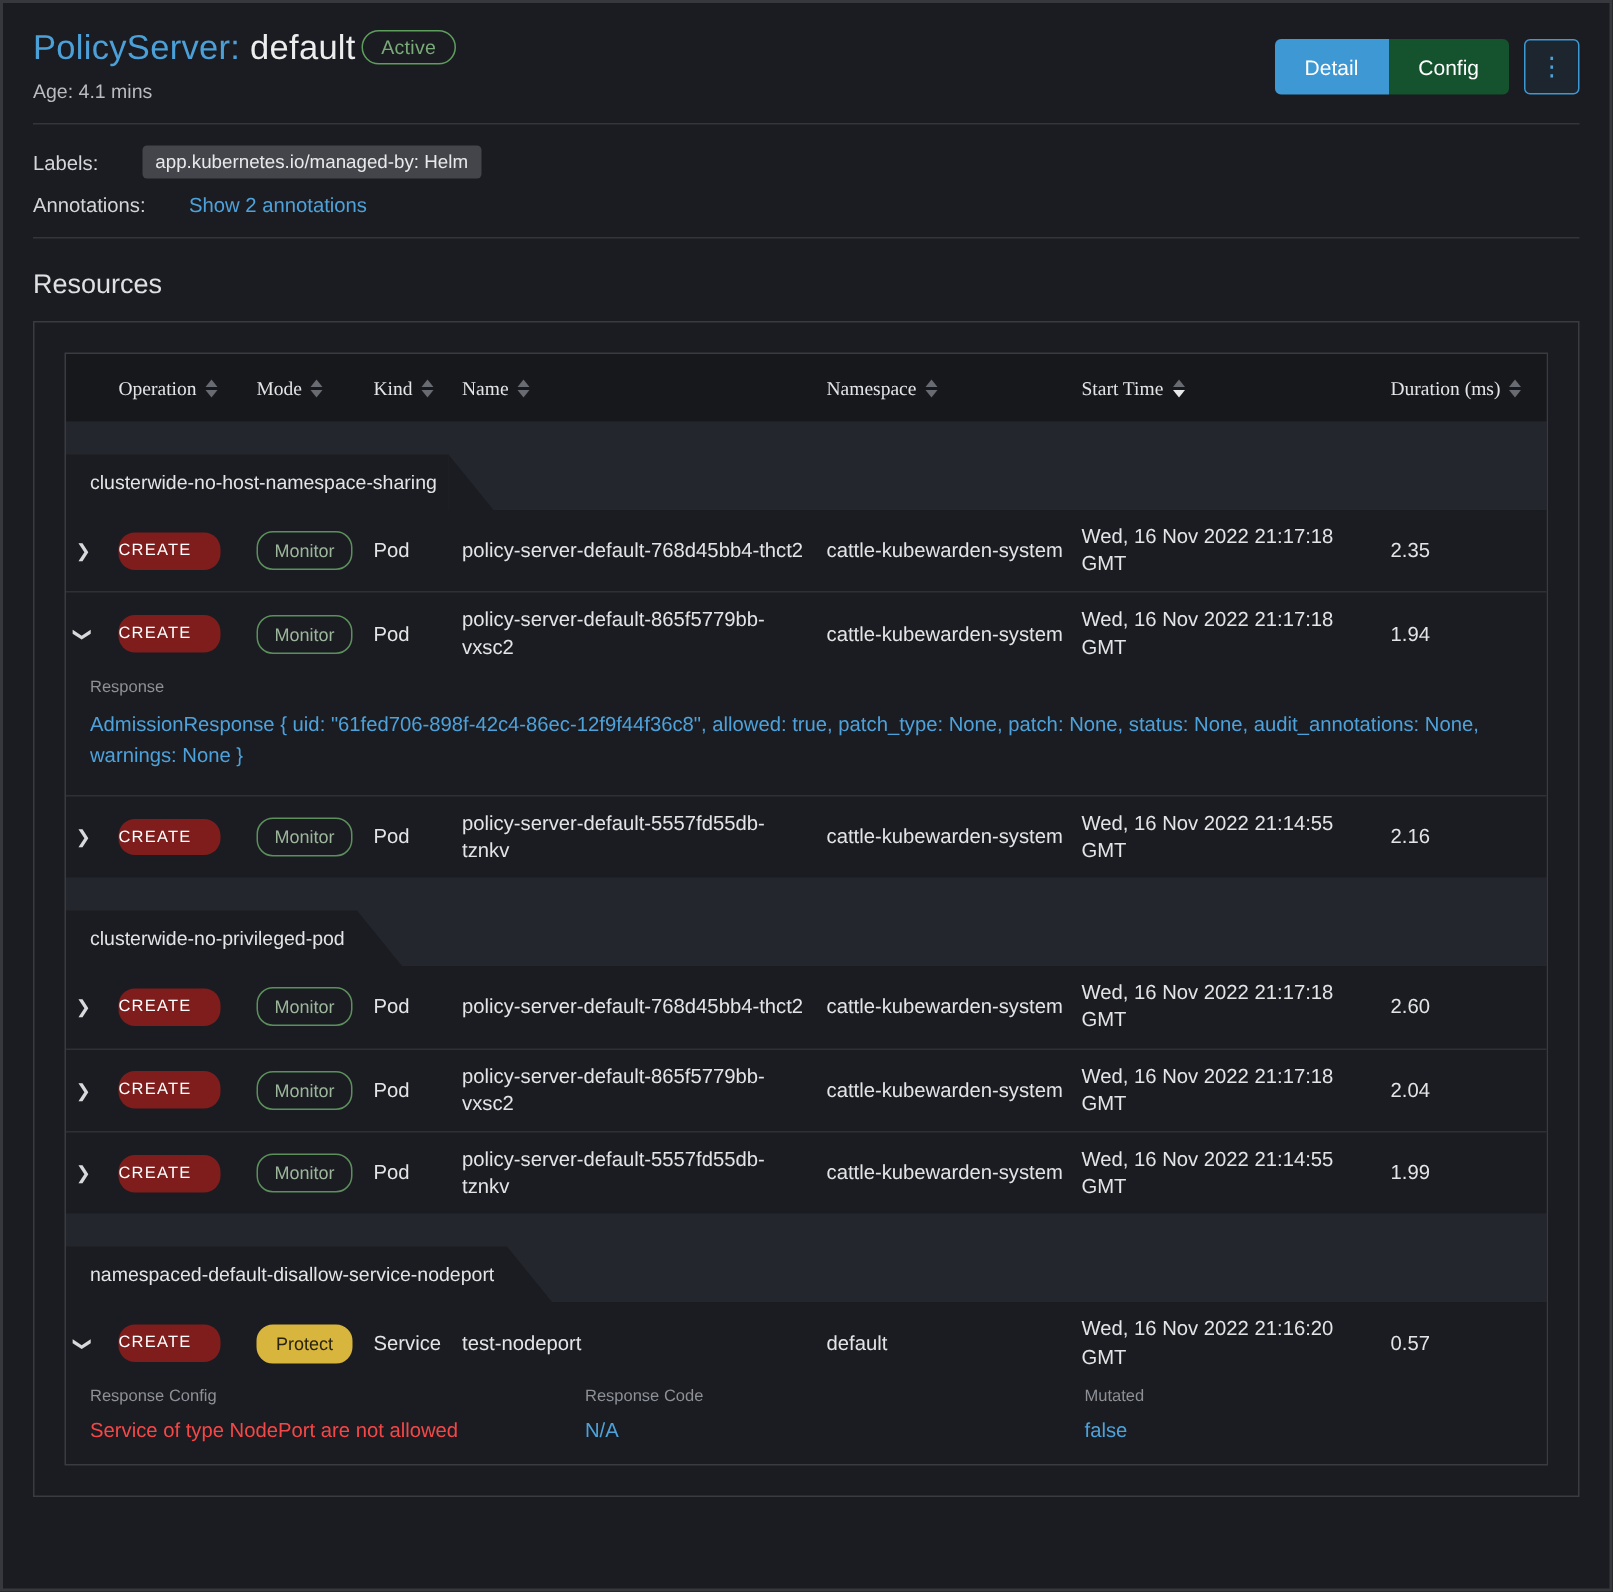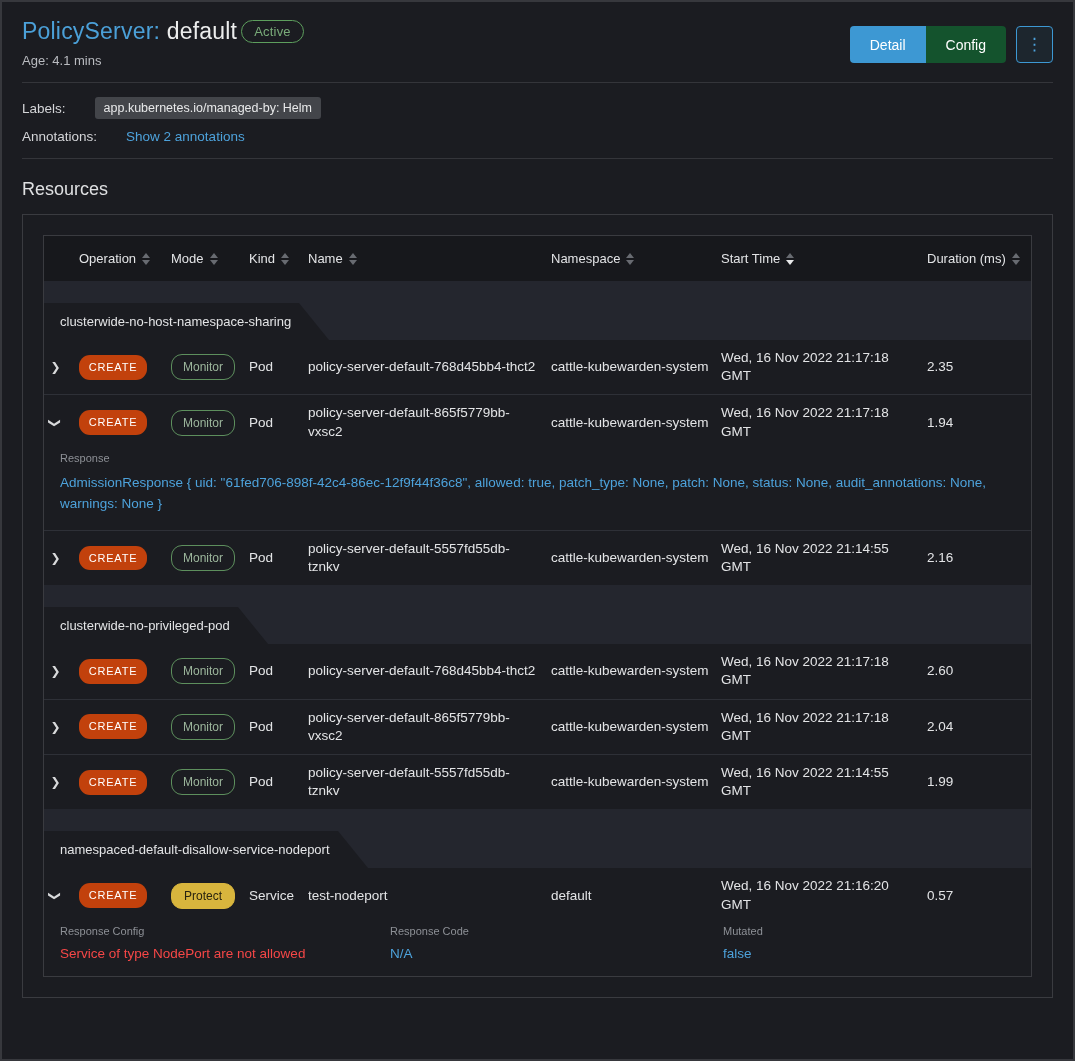--- a/index.html
+++ b/index.html
@@ -57,43 +57,43 @@
   .tabcontent{padding:20px;}
   .filter-row{display:flex;justify-content:flex-end;margin-bottom:19px;}
   .filter-input{width:200px;height:40px;background:transparent;color:var(--text);
     border:1px solid #4a4b50;border-radius:4px;padding:0 12px;font-size:14px;font-family:inherit;}
   .filter-input::placeholder{color:#6f7277;}
   
   .sortable{border:1px solid var(--panel-border);}
   .grid{display:grid;grid-template-columns:35px 92px 78px 59px 243px 170px 206px 1fr;}
   .thead{background:var(--thead);height:45px;align-items:center;}
   .th{display:flex;align-items:center;gap:6px;font-size:13px;font-weight:400;
-      color:#e3e4e6;cursor:pointer;padding-right:10px;}
+      color:#e3e4e6;cursor:pointer;padding-right:10px;font-family:Liberation Serif, serif;}
   .sort{display:flex;flex-direction:column;gap:2px;}
   .sort i{display:block;width:0;height:0;border-left:4px solid transparent;border-right:4px solid transparent;}
   .sort .up{border-bottom:5px solid #686b71;}
   .sort .down{border-top:5px solid #686b71;}
   .th.sorted .down{border-top-color:#e8e9ea;}
   
   .group-band{background:var(--group);padding-top:22px;}
   .group-tab-row{height:37px;position:relative;}
   .group-tab{display:inline-flex;align-items:center;height:37px;max-width:70%;
     background:var(--body);padding:0 8px 0 16px;font-size:13px;color:#e3e4e6;position:relative;}
   .group-tab::after{content:"";position:absolute;left:100%;top:0;width:0;height:0;
     border-bottom:37px solid var(--body);border-right:30px solid transparent;}
   .group-rows{background:var(--body);}
   .t-row + .t-row{border-top:1px solid var(--sep);}
   .row-main{align-items:center;padding:9px 0;min-height:49px;}
   .cell{font-size:13.5px;color:#e3e4e6;padding-right:12px;overflow-wrap:anywhere;line-height:1.35;}
   .expander{display:flex;justify-content:center;cursor:pointer;}
   .chev{display:inline-block;color:#d8d9db;font-size:12px;transition:none;}
   .chev::before{content:"\276F";}
   .t-row.expanded .chev{transform:rotate(90deg);}
-  .badge-op{display:inline-block;background:#c2410c;color:#fff;font-size:11px;
-    letter-spacing:.8px;border-radius:11px;padding:5px 0;width:68px;text-align:center;font-weight:400;}
+  .badge-op{display:inline-block;background:#7f1d1d;color:#fff;font-size:11px;
+    letter-spacing:.8px;border-radius:11px;padding:5px 0;width:68px;font-weight:400;}
   .badge-mode{display:inline-block;font-size:12px;border-radius:11px;padding:4px 0;width:64px;text-align:center;}
   .badge-mode.monitor{border:1px solid #5d8f5d;color:#9cb69c;background:transparent;}
   .badge-mode.protect{background:var(--gold);color:#29230f;border:1px solid var(--gold);}
   
   .row-detail{padding:2px 16px 15px;}
   .detail-label{font-size:11px;color:var(--muted);}
   .detail-response{margin-top:9px;font-size:13.5px;color:var(--link);line-height:1.55;max-width:965px;}
   .detail-fields{display:grid;grid-template-columns:330px 333px 1fr;}
   .detail-fields .val{margin-top:9px;font-size:13.5px;}
   .val.red{color:var(--red);}

